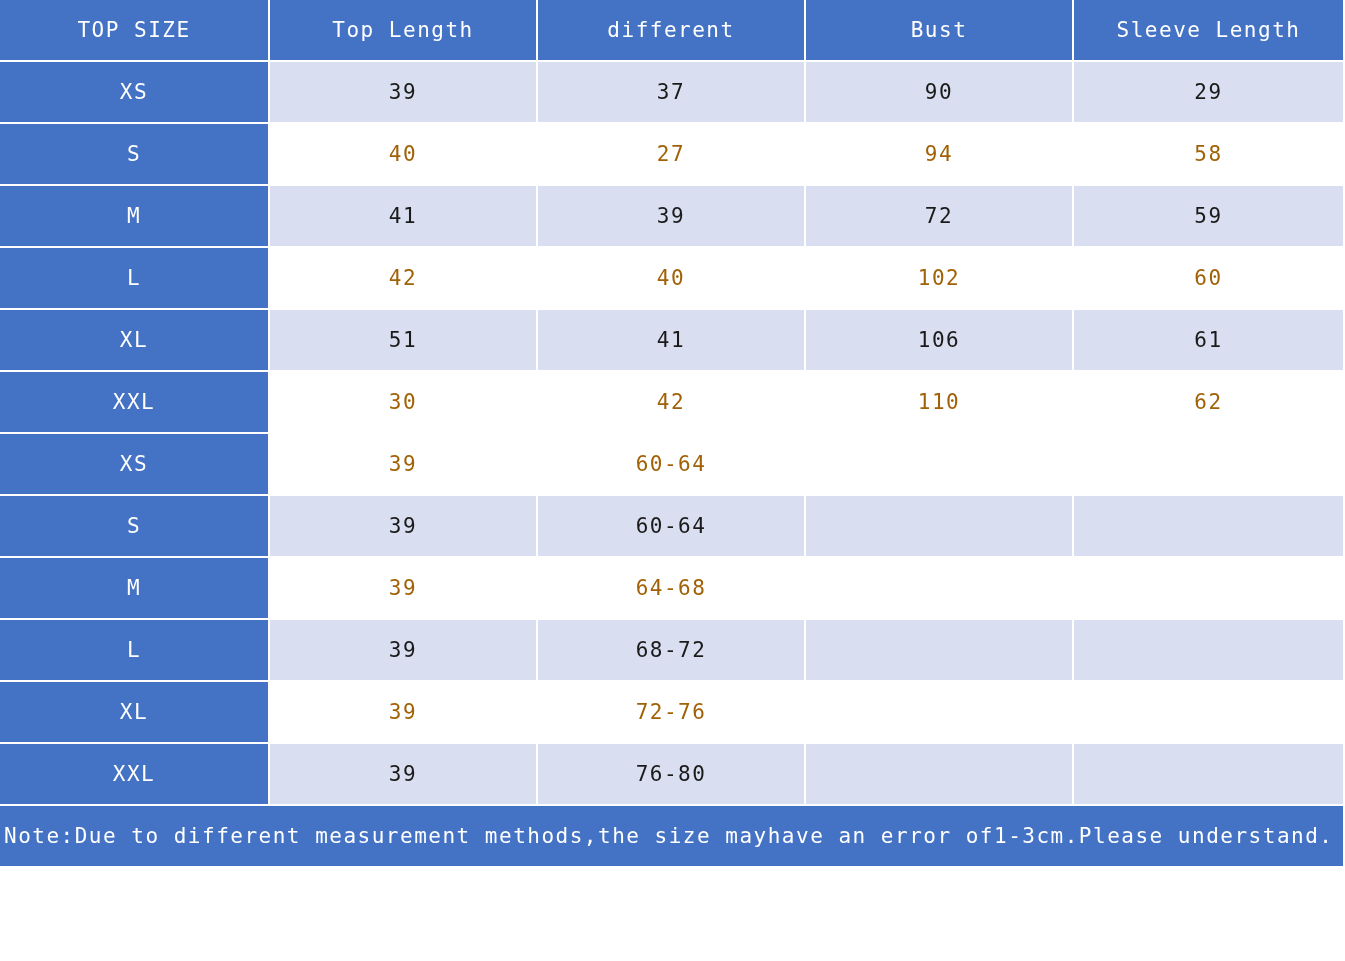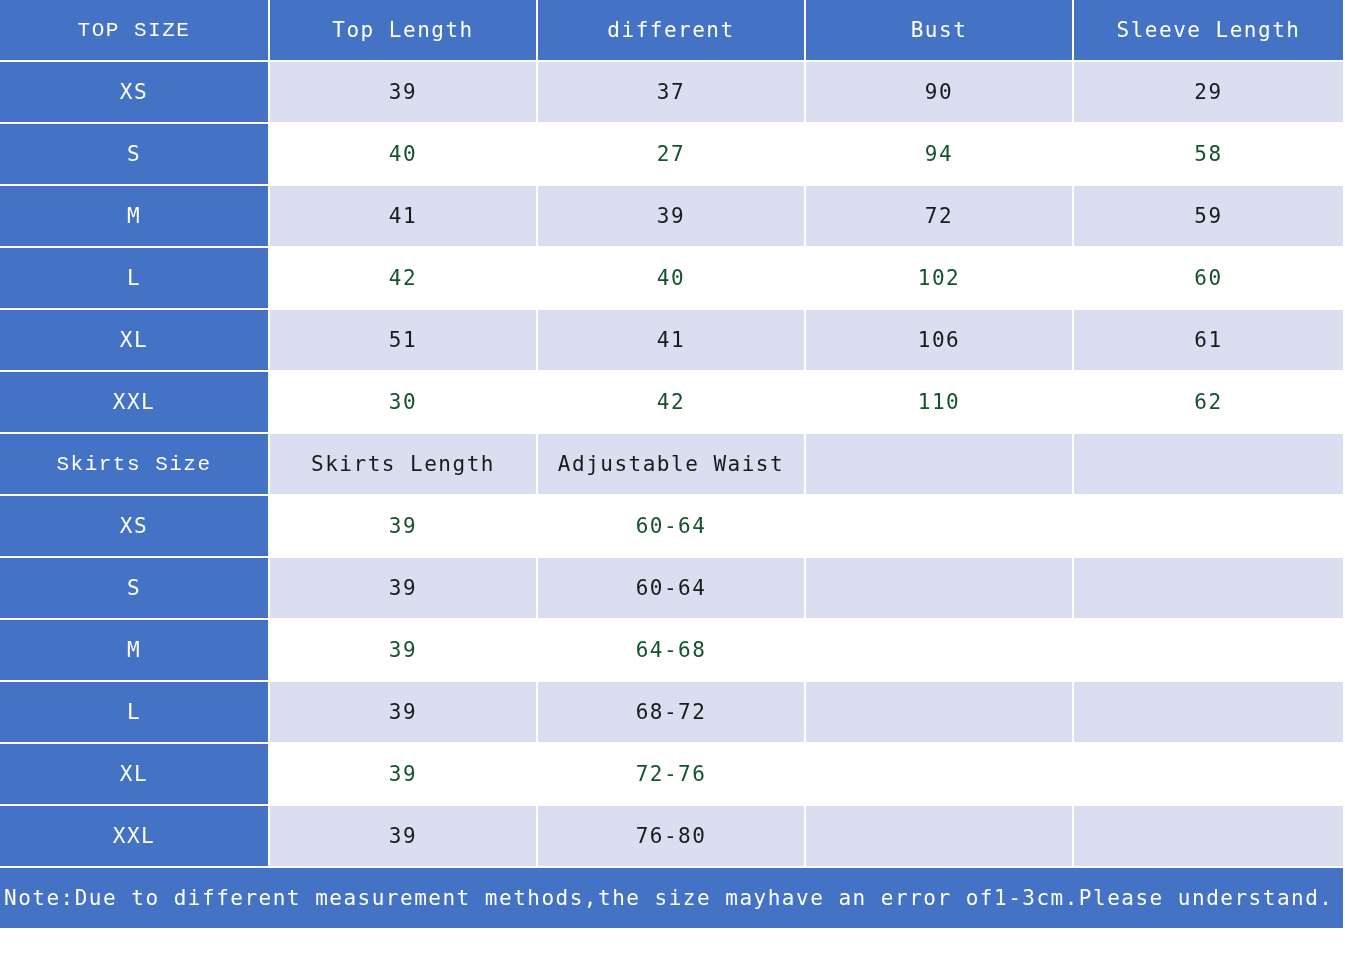--- a/index.html
+++ b/index.html
@@ -51,42 +51,42 @@
   .blue {
     background: #4472c4;
     color: #ffffff;
   }
   .lite {
     background: #d9dff0;
     color: #1a1a1a;
   }
   .white {
     background: #ffffff;
-    color: #14532d;
+    color: #a16207;
   }
   .hdr-main {
     height: 65px;
     font-size: 21px;
   }
   .sub-hdr {
     height: 63px;
     font-size: 21px;
   }
   .note-row td {
     background: #4472c4;
     color: #ffffff;
     height: 90px;
     font-size: 22px;
     letter-spacing: 0.5px;
     text-align: center;
     border-right: 0;
     border-bottom: 0;
     padding: 0 18px;
   }
-  .ltr-wide { letter-spacing: 2px; font-family: Liberation Mono, monospace; }
+  .ltr-wide { letter-spacing: 2px; }
 </style>
 </head>
 <body>
 
 <div id="chart-root">
   <table class="size-table">
     <colgroup>
       <col class="c1">
         <col class="c2">
         <col class="c3">
@@ -139,27 +139,20 @@
         <td class="lite">61</td>
       </tr>
       <tr>
         <td class="blue">XXL</td>
         <td class="white">30</td>
         <td class="white">42</td>
         <td class="white">110</td>
         <td class="white">62</td>
       </tr>
 
-      <tr>
-        <td class="blue sub-hdr ltr-wide">Skirts Size</td>
-        <td class="lite sub-hdr">Skirts Length</td>
-        <td class="lite sub-hdr">Adjustable Waist</td>
-        <td class="lite sub-hdr"></td>
-        <td class="lite sub-hdr"></td>
-      </tr>
 
       <tr>
         <td class="blue">XS</td>
         <td class="white">39</td>
         <td class="white">60-64</td>
         <td class="white"></td>
         <td class="white"></td>
       </tr>
       <tr>
         <td class="blue">S</td>

